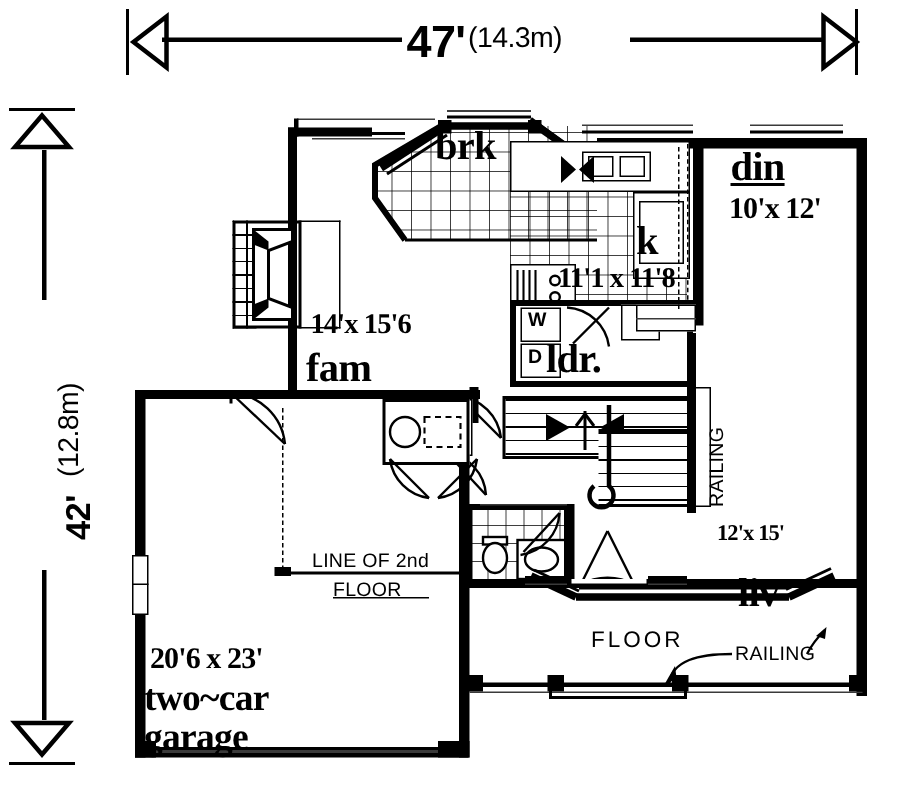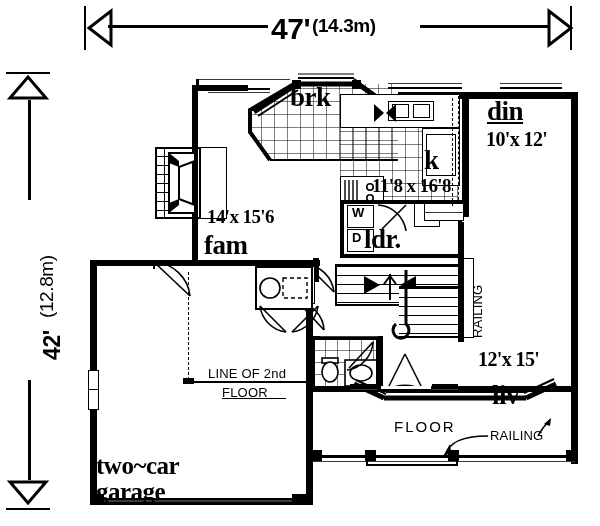--- a/index.html
+++ b/index.html
@@ -78,21 +78,21 @@
 
     <div class="abs wall" style="left:84px;top:6px;width:2px;height:44px;"></div>
 
     <svg class="abs" style="left:86px;top:10px;" width="26" height="36" viewBox="0 0 26 36">
       <polygon points="25,1 25,35 3,18" fill="#ffffff" stroke="#000" stroke-width="3"></polygon>
     </svg>
 
     <div class="abs wall" style="left:108px;top:25px;width:160px;height:3px;"></div>
 
     <div class="abs dimtxt" style="left:271px;top:12px;font-size:30px;">47'</div>
-    <div class="abs dimtxt" style="left:312px;top:15px;font-size:19px;font-weight:bold;">(14.3m)</div>
+    <div class="abs dimtxt" style="left:312px;top:15px;font-size:19px;font-weight:normal;">(14.3m)</div>
 
     <div class="abs wall" style="left:420px;top:25px;width:132px;height:3px;"></div>
 
     <svg class="abs" style="left:548px;top:10px;" width="26" height="36" viewBox="0 0 26 36">
       <polygon points="1,1 1,35 23,18" fill="#ffffff" stroke="#000" stroke-width="3"></polygon>
     </svg>
     <div class="abs wall" style="left:570px;top:6px;width:2px;height:44px;"></div>
   </div>
 
   <div class="abs" style="left:0;top:60px;width:58px;height:466px;">
@@ -144,20 +144,21 @@
     <div class="abs wall" style="left:292px;top:494px;width:21px;height:11px;"></div>
     <div class="abs hair" style="left:104px;top:500px;width:188px;height:2px;"></div>
 
     <div class="abs dashv" style="left:188px;top:272px;width:0;height:108px;"></div>
     <div class="abs wall" style="left:183px;top:378px;width:11px;height:6px;"></div>
     <div class="abs thin" style="left:194px;top:381px;width:112px;height:2px;"></div>
     <div class="abs notetxt" style="left:208px;top:366px;font-size:13px;">LINE OF 2nd</div>
     <div class="abs notetxt" style="left:222px;top:385px;font-size:13px;text-align:center;">FLOOR</div>
     <div class="abs thin" style="left:222px;top:398px;width:64px;height:1px;"></div>
 
+    <div class="abs roomdim" style="left:100px;top:428px;font-size:20px;">20'6 x 23'</div>
     <div class="abs roomname" style="left:96px;top:478px;font-size:25px;">garage</div>
     <div class="abs roomname" style="left:96px;top:452px;font-size:25px;">two~car</div>
 
     <div class="abs" style="left:155px;top:147px;width:46px;height:72px;">
       <div class="abs tile-sm" style="left:0;top:0;width:16px;height:72px;"></div>
       <div class="abs" style="left:0;top:0;width:46px;height:72px;
             border:2px solid #000;box-sizing:border-box;background:transparent;"></div>
       <svg class="abs" style="left:2px;top:2px;" width="42" height="68" viewBox="0 0 42 68">
         <polygon points="12,4 38,4 38,12 22,18 22,50 38,56 38,64 12,64" fill="#ffffff" stroke="#000" stroke-width="2"></polygon>
         <polygon points="12,4 22,12 22,18 12,14" fill="#000"></polygon>
@@ -258,21 +259,21 @@
         <line x1="10" y1="2" x2="10" y2="26" stroke="#000" stroke-width="1.4"></line>
         <line x1="14" y1="2" x2="14" y2="26" stroke="#000" stroke-width="1.4"></line>
         <circle cx="27" cy="9" r="3.2" fill="none" stroke="#000" stroke-width="1.6"></circle>
         <circle cx="27" cy="20" r="3.2" fill="none" stroke="#000" stroke-width="1.6"></circle>
       </svg>
 
       <div class="abs dashv" style="left:118px;top:4px;width:0;height:124px;"></div>
     </div>
 
     <div class="abs roomname" style="left:424px;top:145px;font-size:27px;">k</div>
-    <div class="abs roomdim" style="left:372px;top:175px;font-size:19px;">11'8 x 16'8</div>
+    <div class="abs roomdim" style="left:372px;top:175px;font-size:19px;">11'1 x 11'8</div>
 
     <svg class="abs" style="left:372px;top:100px;" width="26" height="26" viewBox="0 0 26 26">
       <polygon points="2,4 12,13 2,22" fill="#000"></polygon>
       <polygon points="24,4 14,13 24,22" fill="#000"></polygon>
     </svg>
 
     <div class="abs thin" style="left:388px;top:87px;width:74px;height:2px;"></div>
     <div class="abs hair" style="left:388px;top:83px;width:74px;height:1px;"></div>
 
     <div class="abs wall" style="left:462px;top:92px;width:7px;height:125px;"></div>
@@ -380,21 +381,21 @@
     </svg>
     <svg class="abs" style="left:258px;top:306px;" width="32" height="32" viewBox="0 0 32 32">
       <path d="M2,0 A30,30 0 0 0 28,26" fill="none" stroke="#000" stroke-width="1.6"></path>
       <line x1="2" y1="0" x2="28" y2="26" stroke="#000" stroke-width="1.6"></line>
     </svg>
     <svg class="abs" style="left:288px;top:306px;" width="32" height="32" viewBox="0 0 32 32">
       <path d="M30,0 A30,30 0 0 1 4,26" fill="none" stroke="#000" stroke-width="1.6"></path>
       <line x1="30" y1="0" x2="4" y2="26" stroke="#000" stroke-width="1.6"></line>
     </svg>
 
-    <div class="abs roomdim" style="left:478px;top:348px;font-size:20px;">12'x 15'</div>
+    <div class="abs roomdim" style="left:478px;top:348px;font-size:15px;">12'x 15'</div>
     <div class="abs roomname" style="left:492px;top:368px;font-size:27px;margin-top:12px;">liv</div>
 
     <svg class="abs" style="left:350px;top:378px;" width="226" height="34" viewBox="0 0 226 34">
 
       <line x1="4" y1="6" x2="34" y2="20" stroke="#000" stroke-width="5"></line>
       <line x1="6" y1="2" x2="36" y2="16" stroke="#000" stroke-width="2"></line>
 
       <line x1="34" y1="20" x2="176" y2="20" stroke="#000" stroke-width="5"></line>
       <line x1="36" y1="14" x2="174" y2="14" stroke="#000" stroke-width="2"></line>
       <line x1="36" y1="11" x2="174" y2="11" stroke="#000" stroke-width="1"></line>

